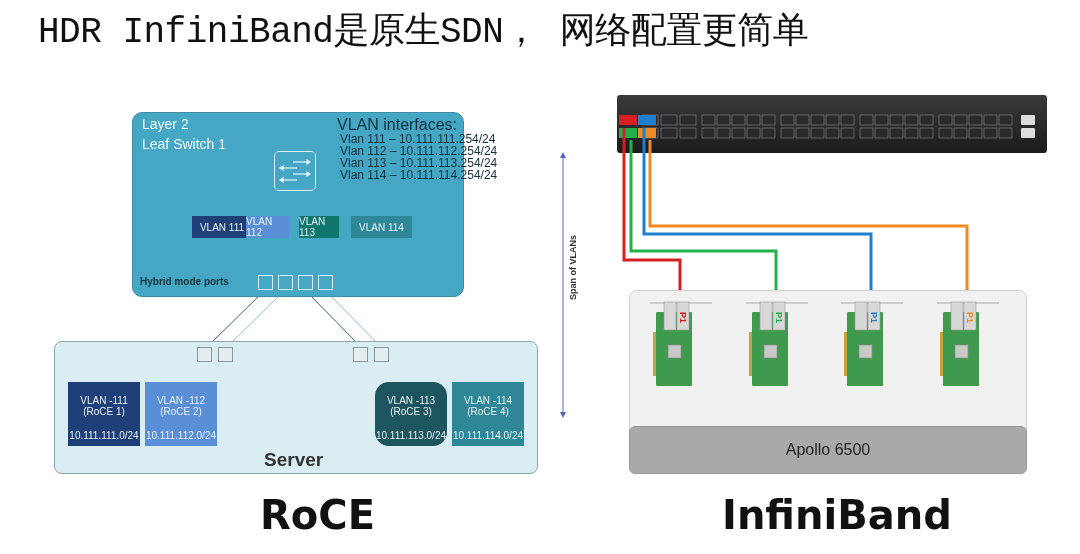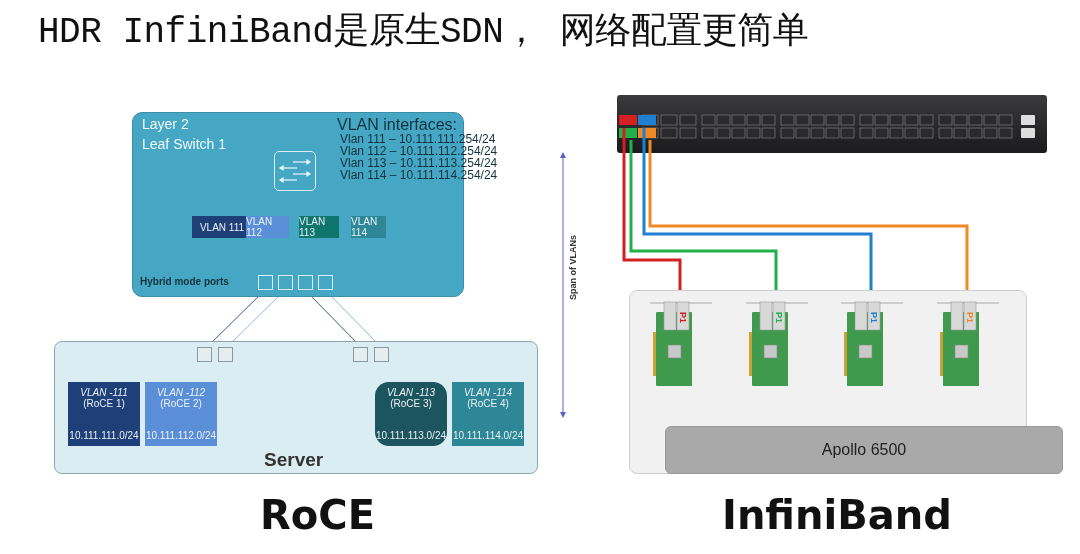--- a/index.html
+++ b/index.html
@@ -10,27 +10,27 @@
   #leaf-title{left:142px;top:114px;color:#eef8fb;font-size:14px;line-height:20px;}
   #vlan-if-title{left:337px;top:116px;color:#13323d;font-size:16px;}
   .vif{left:340px;color:#13323d;font-size:12px;white-space:nowrap;}
   #switch-icon{left:274px;top:151px;width:40px;height:38px;border:1.5px solid #d9eef5;border-radius:5px;}
   .vlanbox{top:216px;height:22px;color:#e8f4f8;font-size:10px;display:flex;align-items:center;justify-content:center;}
   #hybrid{left:140px;top:276px;color:#16323c;font-size:10px;font-weight:bold;}
   .port{width:15px;height:15px;border:1px solid #d6eef5;box-sizing:border-box;}
   .sport{width:15px;height:15px;border:1px solid #8a9aa0;box-sizing:border-box;background:#e4eef1;}
   #server{left:54px;top:341px;width:482px;height:131px;background:#daedf3;border:1.5px solid #8ea6ad;border-radius:8px;}
   .svbox{top:382px;width:72px;height:64px;color:#e9f2f6;font-size:10px;text-align:center;}
-  .svbox .l1{margin-top:5px;font-style:italic;}
+  .svbox .l1{margin-top:13px;}
   .svbox .ip{position:absolute;bottom:5px;left:0;right:0;font-size:10px;}
   #server-label{left:264px;top:449px;font-size:19px;font-weight:bold;color:#333;}
   #span-label{left:568px;top:300px;transform:rotate(-90deg);transform-origin:left top;font-size:9px;font-weight:bold;color:#333;white-space:nowrap;}
   #ib-switch{left:617px;top:95px;width:430px;height:58px;background:linear-gradient(#3a3a3c,#1b1b1d);border-radius:3px;}
   #apollo{left:629px;top:290px;width:396px;height:182px;background:#f1f1f1;border:1.5px solid #cfcfcf;border-radius:8px;}
-  #apollo-bar{left:629px;top:426px;width:396px;height:46px;background:#a9a9a9;border-radius:6px;border:1px solid #999;display:flex;align-items:center;justify-content:center;font-size:16px;color:#222;margin-left:36px;}
+  #apollo-bar{left:629px;top:426px;width:396px;height:46px;background:#a9a9a9;border-radius:6px;border:1px solid #999;display:flex;align-items:center;justify-content:center;font-size:16px;color:#222;}
   .nic{top:300px;width:40px;height:86px;}
   .big{font-weight:bold;font-size:40px;color:#111;font-family:"DejaVu Sans",sans-serif;}
 </style>
 </head>
 <body>
 
 <div id="title" class="abs">HDR InfiniBand是原生SDN， 网络配置更简单</div>
 
 <svg class="abs" style="left:0;top:0;" width="1080" height="554">
   <g stroke-width="1" fill="none">
@@ -85,21 +85,21 @@
         <polygon points="32,20 35,22 32,24"></polygon>
       <line x1="8" y1="28" x2="22" y2="28"></line>
         <polygon points="8,26 5,28 8,30"></polygon>
     </g>
   </svg>
 </div>
 
 <div class="abs vlanbox" id="vlan111" style="left: 192px; width: 60px; background: rgb(31, 63, 120);">VLAN 111</div>
 <div class="abs vlanbox" id="vlan112" style="left: 246px; width: 43px; background: rgb(90, 143, 216);">VLAN 112</div>
 <div class="abs vlanbox" id="vlan113" style="left: 299px; width: 40px; background: #0f766e;">VLAN 113</div>
-<div class="abs vlanbox" id="vlan114" style="left: 351px; width: 35px; background: rgb(45, 135, 151);">VLAN 114</div>
+<div class="abs vlanbox" id="vlan114" style="left: 351px; width: 61px; background: rgb(45, 135, 151);">VLAN 114</div>
 
 <div id="hybrid" class="abs">Hybrid mode ports</div>
 <div class="abs port" style="left:258px;top:275px"></div>
 <div class="abs port" style="left:278px;top:275px"></div>
 <div class="abs port" style="left:298px;top:275px"></div>
 <div class="abs port" style="left:318px;top:275px"></div>
 
 <div id="server" class="abs"></div>
 <div class="abs sport" style="left:197px;top:347px"></div>
 <div class="abs sport" style="left:218px;top:347px"></div>

